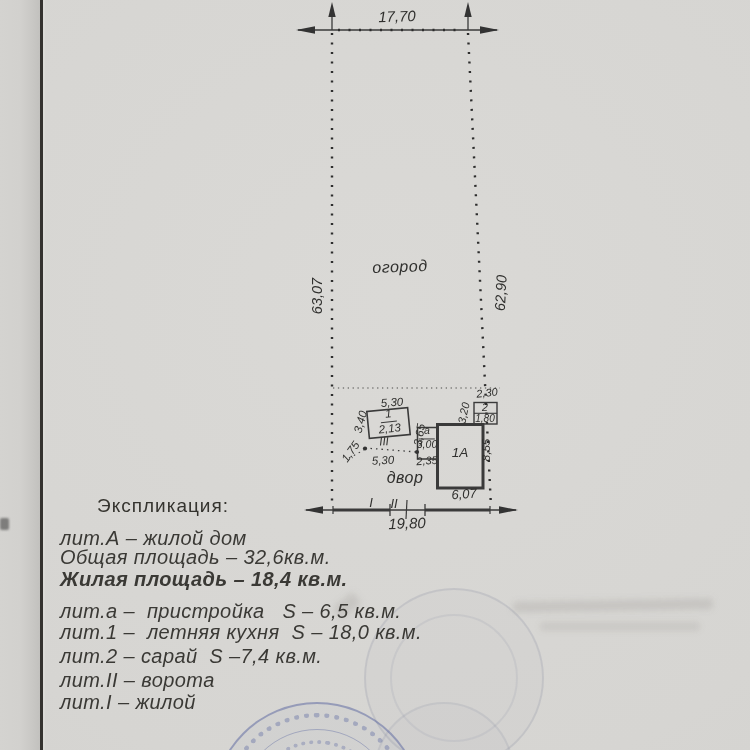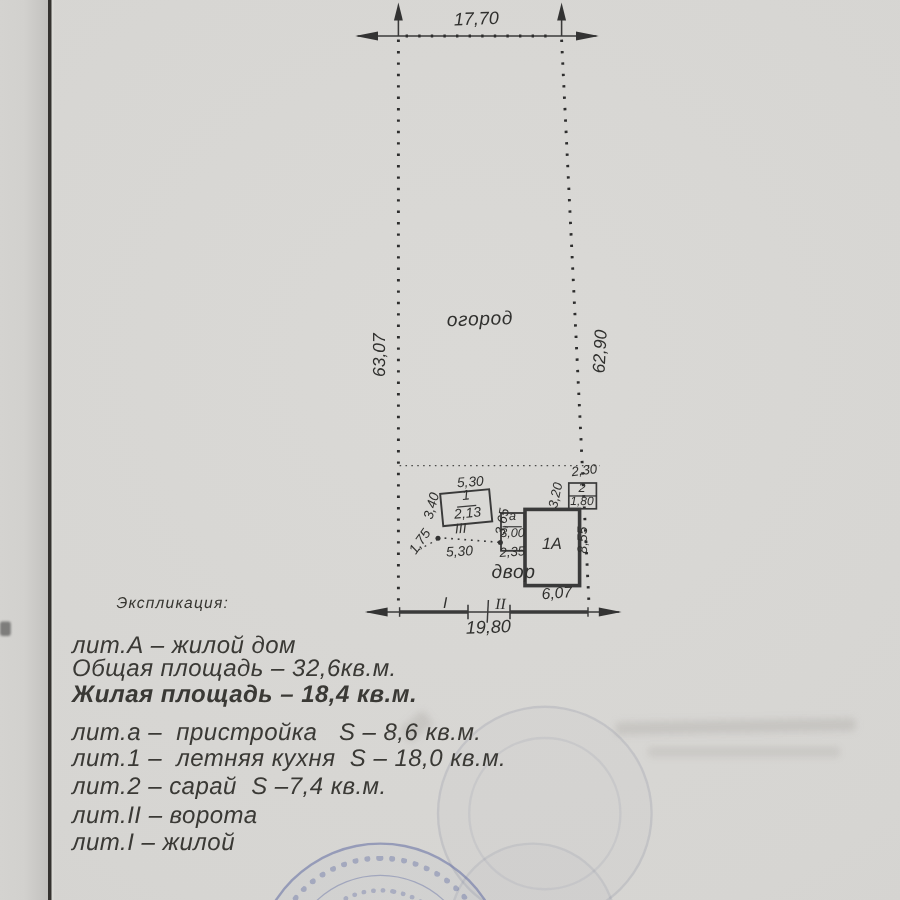--- a/index.html
+++ b/index.html
@@ -24,21 +24,21 @@
   
   .stamp{position:absolute;border-radius:50%;}
   .stamp .ring{position:absolute;border-radius:50%;}
   
   .plan-svg{position:absolute;left:0;top:0;width:750px;height:750px;}
   .pl{position:absolute;font-style:italic;color:#30302e;white-space:nowrap;line-height:1;}
   .stack{position:absolute;display:flex;flex-direction:column;align-items:center;
     font-style:italic;color:#30302e;line-height:1.1;}
   .stack .lit{border-bottom:1px solid #3a3a3a;padding:0 5px 1px 5px;}
   
-  .legend-title{position:absolute;left:97px;top:495px;font-size:13px;font-style:italic;
+  .legend-title{position:absolute;left:97px;top:495px;font-size:19px;
     color:#35342f;letter-spacing:1px;}
   .legend-line{position:absolute;left:60px;font-size:20px;font-style:italic;color:#3a3935;
     white-space:pre;letter-spacing:.4px;}
 </style>
 </head>
 <body>
 
 <div id="screenshot">
 
   <div class="under-page"></div>
@@ -110,21 +110,21 @@
       <line x1="349" y1="458" x2="364" y2="450" stroke-width="1.1" stroke-dasharray="1.5 4" fill="none"></line>
       <circle cx="365" cy="448.5" r="2.1" fill="#333" stroke="none"></circle>
       <circle cx="417" cy="452" r="2.1" fill="#333" stroke="none"></circle>
     </g>
   </svg>
 
   <span class="pl" style="left:397px;top:16px;font-size:15px;transform:translate(-50%,-50%) rotate(-2deg);">17,70</span>
   <span class="pl" style="left:317px;top:296px;font-size:14.5px;transform:translate(-50%,-50%) rotate(-90deg);">63,07</span>
   <span class="pl" style="left:501px;top:293px;font-size:14.5px;transform:translate(-50%,-50%) rotate(-87deg);">62,90</span>
   <span class="pl" style="left:400px;top:267px;font-size:16px;letter-spacing:.5px;transform:translate(-50%,-50%) rotate(-2deg);">огород</span>
-  <span class="pl" style="left:428px;top:478px;font-size:16px;letter-spacing:.5px;transform:translate(-50%,-50%);">двор</span>
+  <span class="pl" style="left:405px;top:478px;font-size:16px;letter-spacing:.5px;transform:translate(-50%,-50%);">двор</span>
 
   <span class="pl" style="left:392px;top:403px;font-size:11.5px;transform:translate(-50%,-50%) rotate(-4deg);">5,30</span>
   <div class="stack" style="left:389px;top:421px;font-size:11.5px;transform:translate(-50%,-50%) rotate(-5.5deg);">
     <span class="lit">1</span>
     <span>2,13</span>
   </div>
   <span class="pl" style="left:361px;top:422px;font-size:11.5px;transform:translate(-50%,-50%) rotate(-75deg);">3,40</span>
   <span class="pl" style="left:351px;top:452px;font-size:11.5px;transform:translate(-50%,-50%) rotate(-55deg);">1,75</span>
   <span class="pl" style="left:384px;top:442px;font-size:11.5px;transform:translate(-50%,-50%) rotate(-4deg);">III</span>
   <span class="pl" style="left:383px;top:461px;font-size:11.5px;transform:translate(-50%,-50%) rotate(-3deg);">5,30</span>
@@ -139,26 +139,26 @@
   <span class="pl" style="left:460px;top:453px;font-size:13.5px;transform:translate(-50%,-50%);">1А</span>
   <span class="pl" style="left:464px;top:494px;font-size:13px;transform:translate(-50%,-50%) rotate(-4deg);">6,07</span>
   <span class="pl" style="left:487px;top:450px;font-size:11.5px;transform:translate(-50%,-50%) rotate(-90deg);">8,55</span>
 
   <span class="pl" style="left:487px;top:393px;font-size:11px;transform:translate(-50%,-50%) rotate(-7deg);">2,30</span>
   <span class="pl" style="left:485px;top:407px;font-size:10.5px;transform:translate(-50%,-50%);">2</span>
   <span class="pl" style="left:485px;top:418.5px;font-size:10px;transform:translate(-50%,-50%);">1,80</span>
   <span class="pl" style="left:464px;top:413px;font-size:11px;transform:translate(-50%,-50%) rotate(-78deg);">3,20</span>
 
   <span class="pl" style="left:371px;top:502px;font-size:13px;transform:translate(-50%,-50%);">I</span>
-  <span class="pl" style="left:417px;top:503px;font-size:13px;transform:translate(-50%,-50%);font-family:Liberation Serif, serif;">II</span>
+  <span class="pl" style="left:394px;top:503px;font-size:13px;transform:translate(-50%,-50%);">II</span>
   <span class="pl" style="left:407px;top:523px;font-size:15px;transform:translate(-50%,-50%) rotate(-2deg);">19,80</span>
 
   <div class="legend-title">Экспликация:</div>
   <span class="legend-line" style="top:527px;">лит.А – жилой дом</span>
   <span class="legend-line" style="top:546px;">Общая площадь – 32,6кв.м.</span>
   <span class="legend-line" style="top:568px;font-weight:bold;">Жилая площадь – 18,4 кв.м.</span>
-  <span class="legend-line" style="top:600px;">лит.а –  пристройка   S – 8,6 кв.м.</span>
+  <span class="legend-line" style="top:600px;">лит.а –  пристройка   S – 6,5 кв.м.</span>
   <span class="legend-line" style="top:621px;">лит.1 –  летняя кухня  S – 18,0 кв.м.</span>
   <span class="legend-line" style="top:645px;">лит.2 – сарай  S –7,4 кв.м.</span>
   <span class="legend-line" style="top:669px;">лит.II – ворота</span>
   <span class="legend-line" style="top:691px;">лит.I – жилой</span>
 
 </div>
 
 </body></html>

